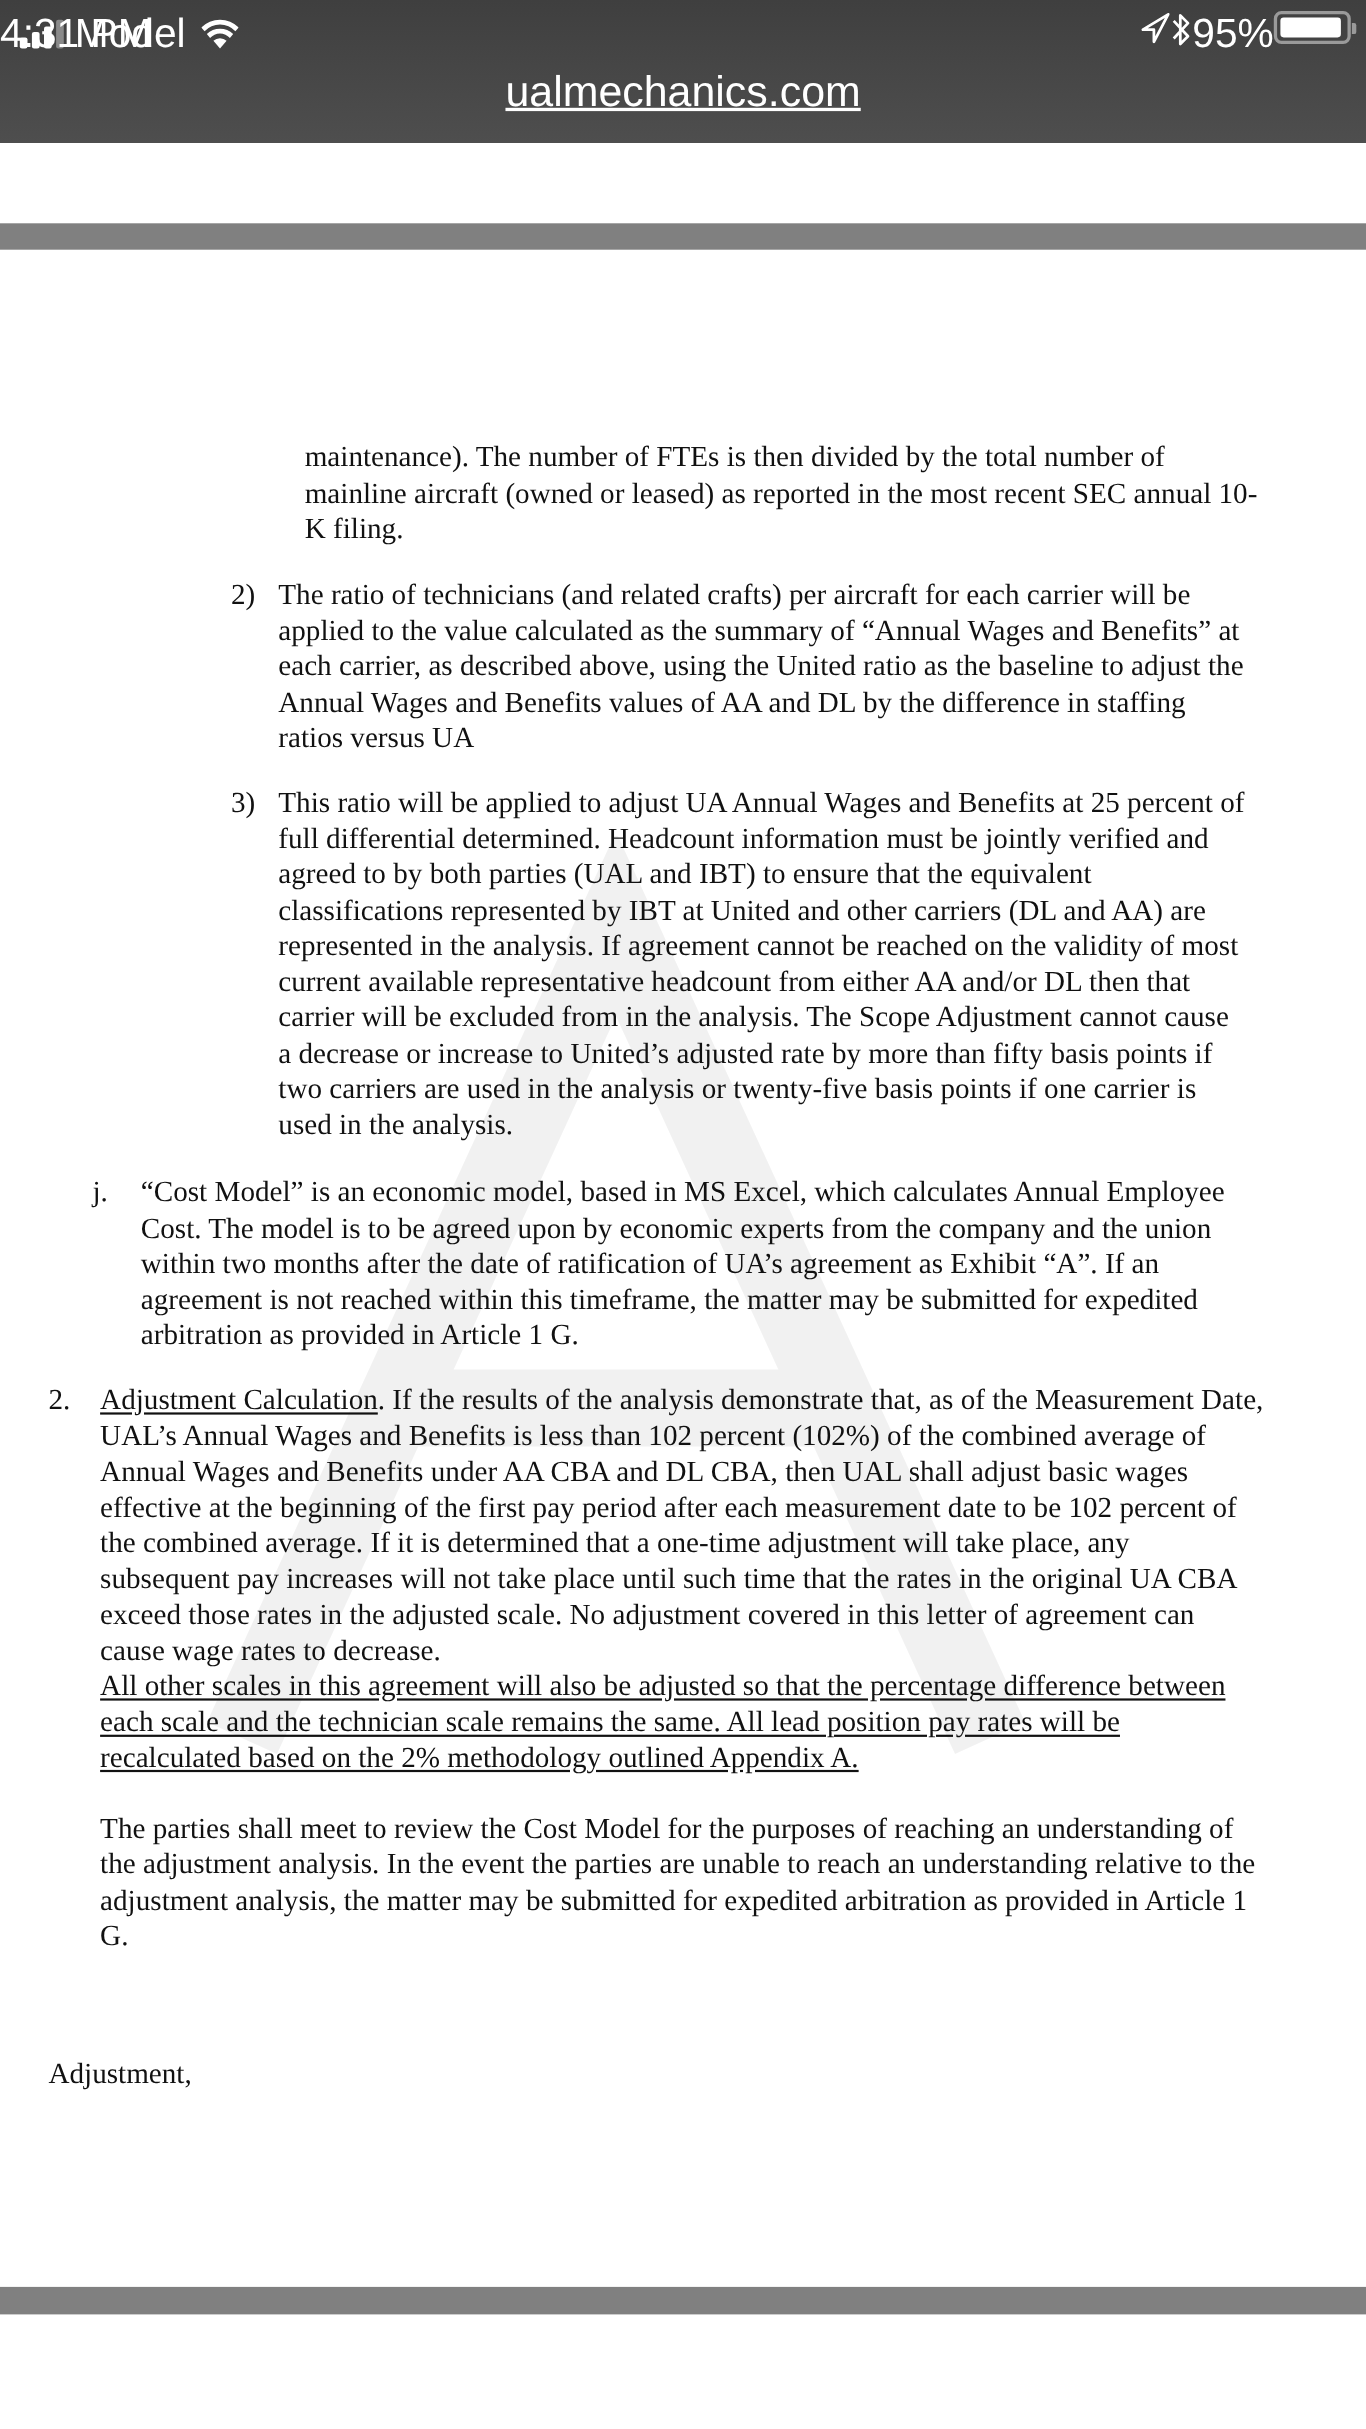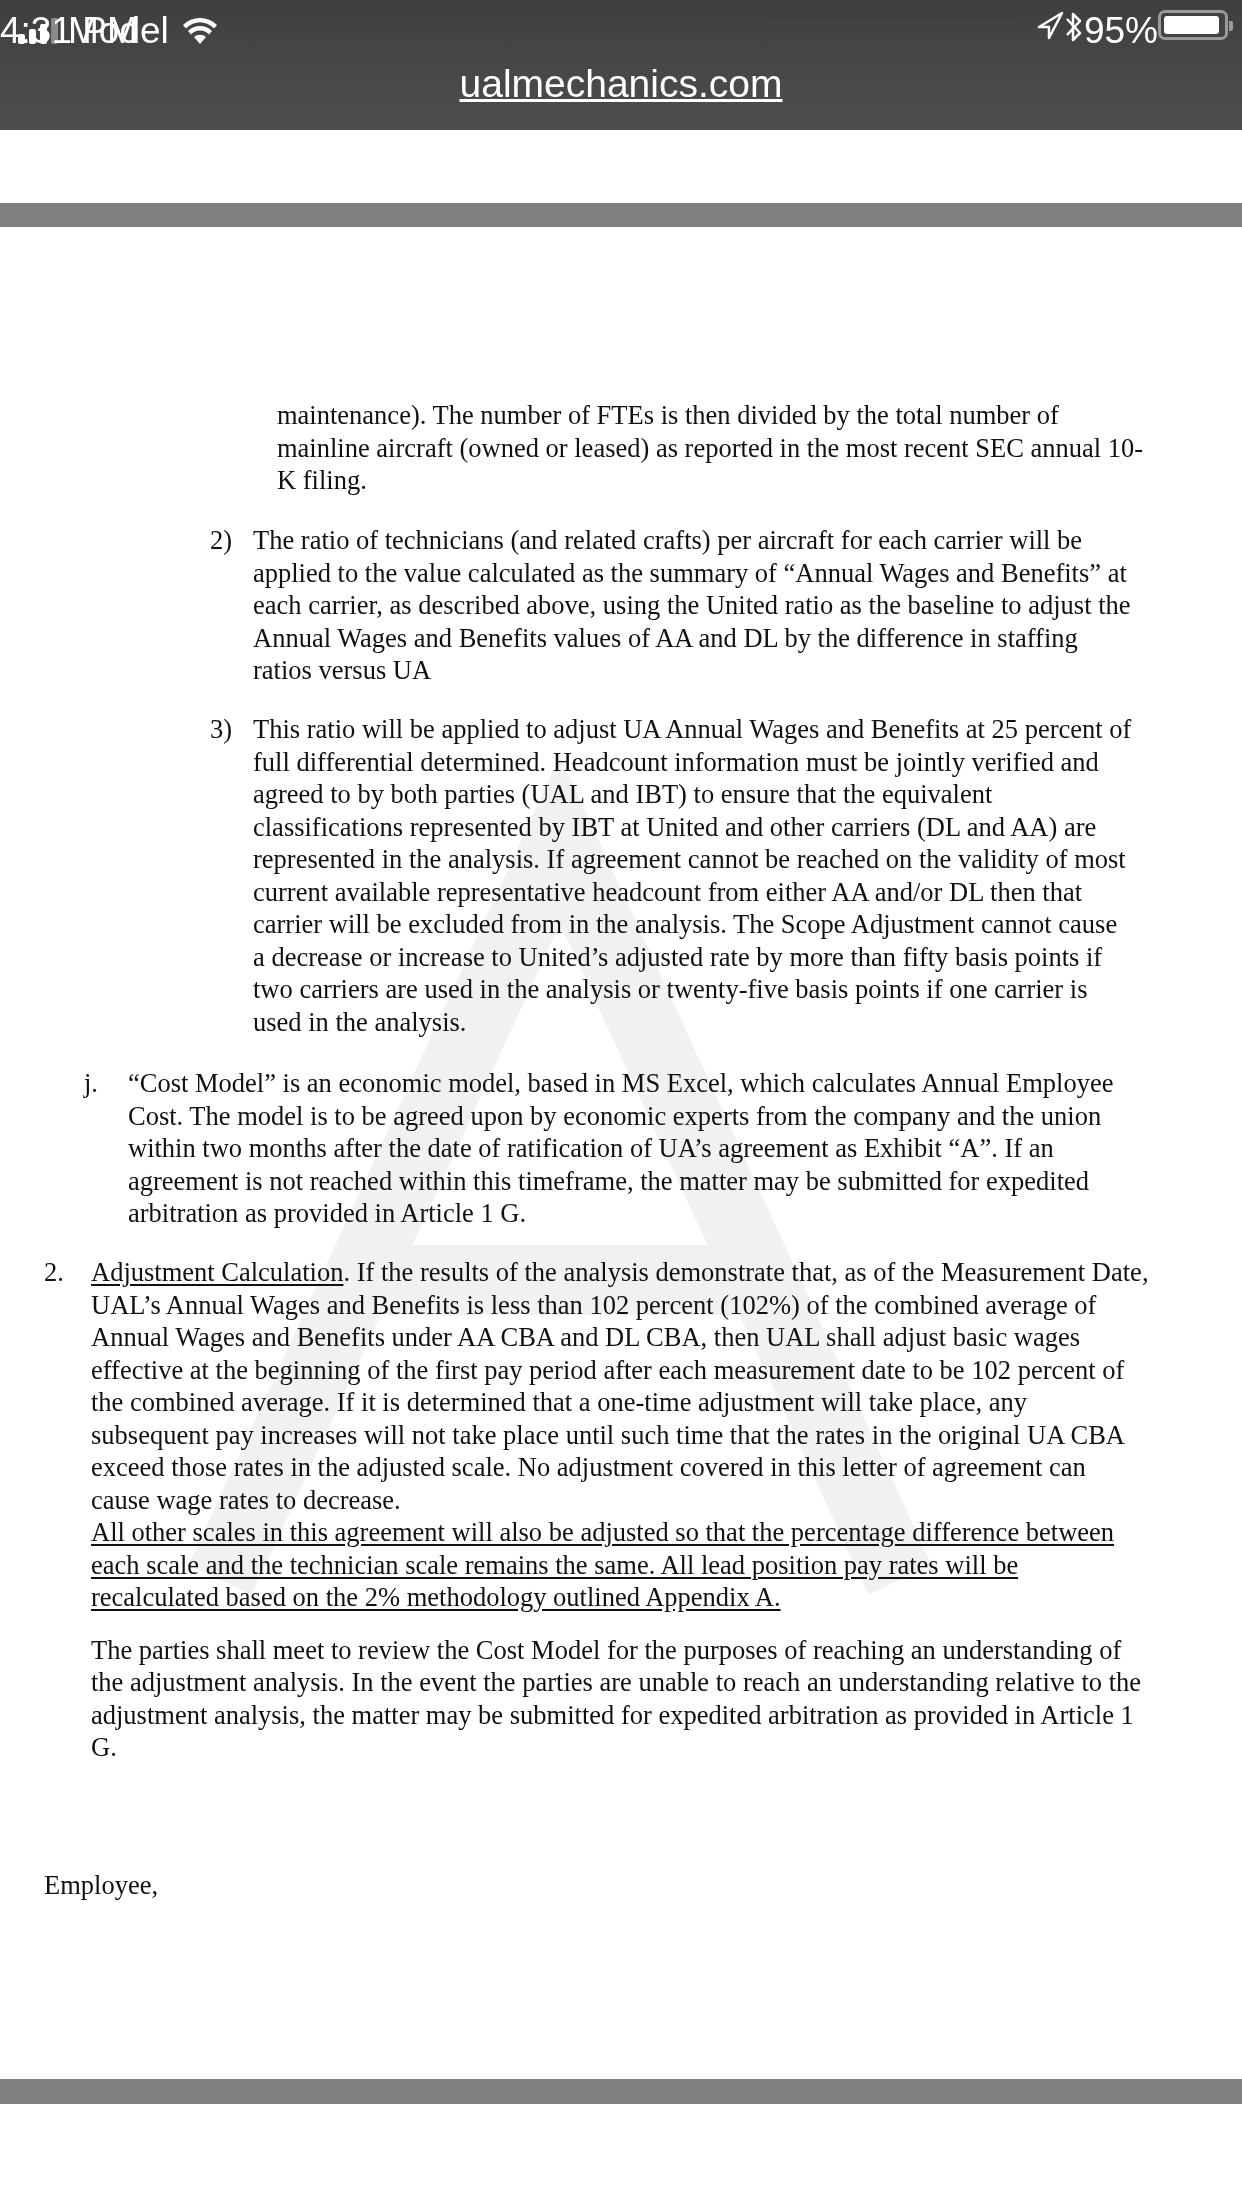--- a/index.html
+++ b/index.html
@@ -99,19 +99,19 @@
   <span class="num" style="left:210px; top:713px;">3)</span>
   <p class="block" style="left:253px; top:713px; width:880px;">This ratio will be applied to adjust UA Annual Wages and Benefits at 25 percent of full differential determined.  Headcount information must be jointly verified and agreed to by both parties (UAL and IBT) to ensure that the equivalent classifications represented by IBT at United and other carriers (DL and AA) are represented in the analysis.  If agreement cannot be reached on the validity of most current available representative headcount from either AA and/or DL then that carrier will be excluded from in the analysis.   The Scope Adjustment cannot cause a decrease or increase to United’s adjusted rate by more than fifty basis points if two carriers are used in the analysis or twenty-five basis points if one carrier is used in the analysis.</p>
 
   <span class="num" style="left:84px; top:1067px;">j.</span>
   <p class="block" style="left:128px; top:1067px; width:1005px;">“Cost Model” is an economic model, based in MS Excel, which calculates Annual Employee Cost. The model is to be agreed upon by economic experts from the company and the union within two months after the date of ratification of UA’s agreement as Exhibit “A”. If an agreement is not reached within this timeframe, the matter may be submitted for expedited arbitration as provided in Article 1 G.</p>
 
   <span class="num" style="left:44px; top:1256px;">2.</span>
   <div class="block" style="left:91px; top:1256px; width:1060px;">
     <p><span class="u">Adjustment Calculation</span><span>. If the results of the analysis demonstrate that, as of the Measurement Date, UAL’s Annual Wages and Benefits is less than 102 percent (102%) of the combined average of Annual Wages and Benefits under AA CBA and DL CBA, then UAL shall adjust basic wages effective at the beginning of the first pay period after each measurement date to be 102 percent of the combined average. If it is determined that a one-time adjustment will take place, any subsequent pay increases will not take place until such time that the rates in the original UA CBA exceed those rates in the adjusted scale. No adjustment covered in this letter of agreement can cause wage rates to decrease.</span></p>
     <p class="u">All other scales in this agreement will also be adjusted so that the percentage difference between each scale and the technician scale remains the same.  All lead position pay rates will be recalculated based on the 2% methodology outlined Appendix A.</p>
-    <p style="margin-top:20px;">The parties shall meet to review the Cost Model for the purposes of reaching an understanding of the adjustment analysis. In the event the parties are unable to reach an understanding relative to the adjustment analysis, the matter may be submitted for expedited arbitration as provided in Article 1 G.</p>
+    <p style="margin-top:32px;">The parties shall meet to review the Cost Model for the purposes of reaching an understanding of the adjustment analysis. In the event the parties are unable to reach an understanding relative to the adjustment analysis, the matter may be submitted for expedited arbitration as provided in Article 1 G.</p>
   </div>
 
-  <p class="block" style="left:44px; top:1869px;">Employee,</p>
+  <p class="block" style="left:44px; top:1869px;">Adjustment,</p>
 </div>
 
 <div class="sep bottom"></div>
 
 </body></html>

